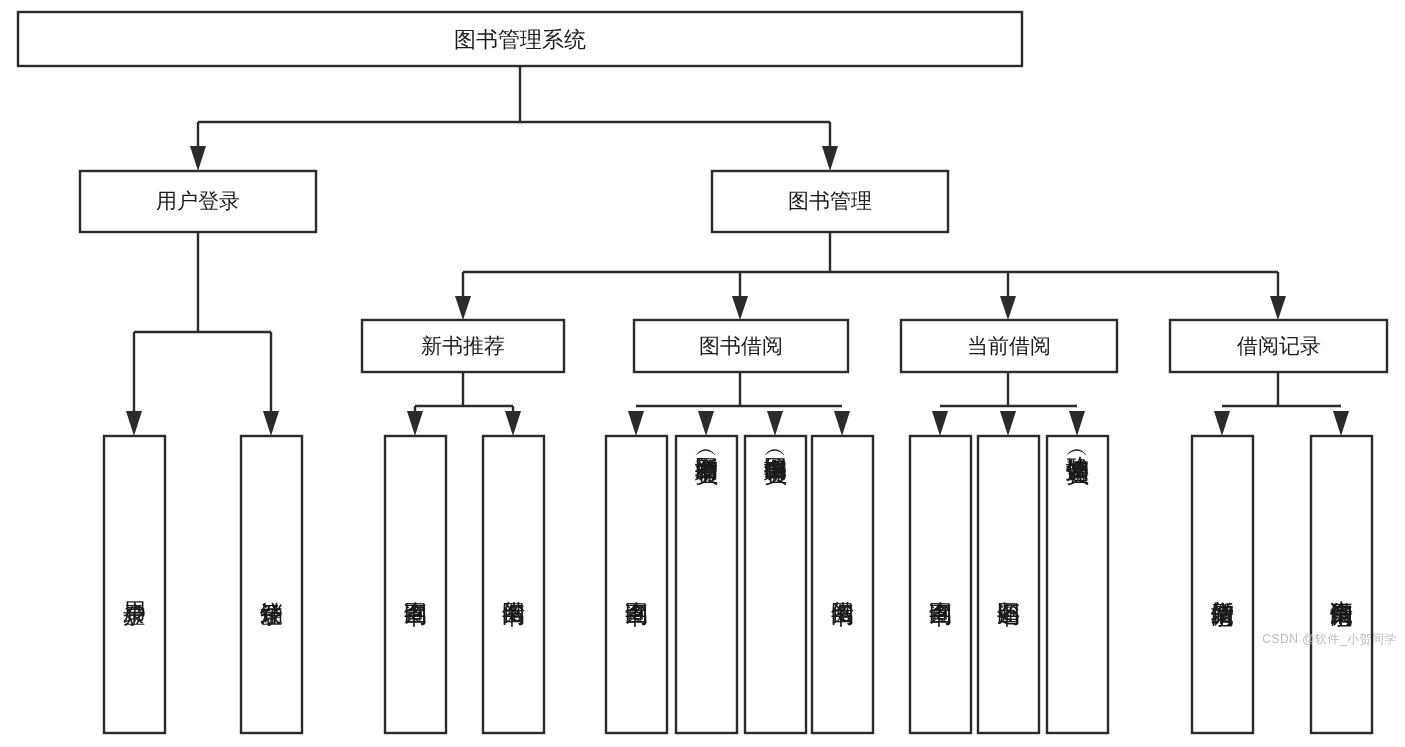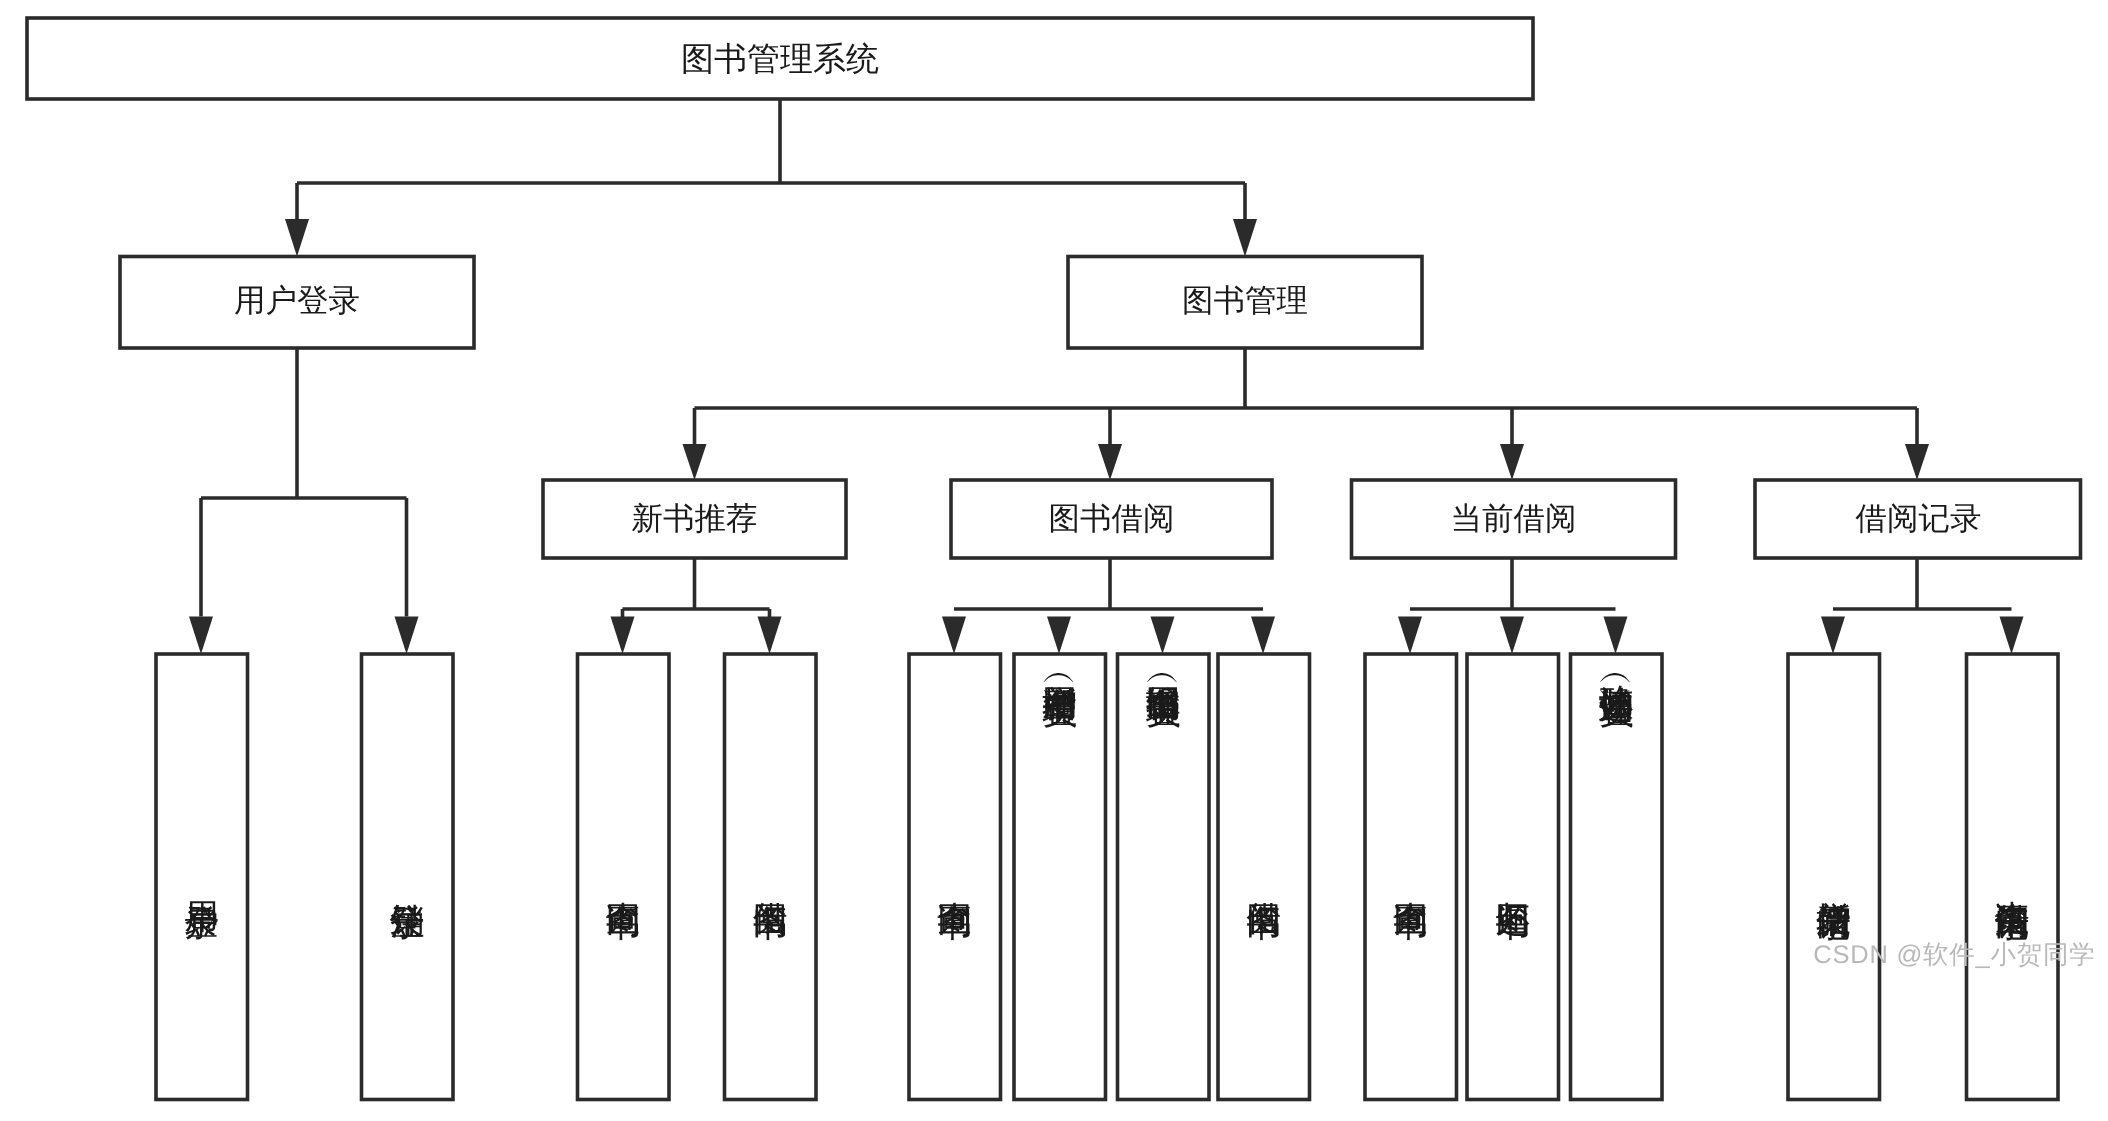--- a/index.html
+++ b/index.html
@@ -72,21 +72,21 @@
     letter-spacing: 1px;
     color: #1a1a1a;
     white-space: nowrap;
     text-align: center;
   }
   #watermark {
     position: absolute;
     right: 8px;
     bottom: 4px;
     font-family: "Liberation Sans", "DejaVu Sans", sans-serif;
-    font-size: 17px;
+    font-size: 12px;
     color: #b9b9b9;
     letter-spacing: 0.5px;
     white-space: nowrap;
     pointer-events: none;
   }
 </style>
 </head>
 <body>
 
 <div id="diagram-root">

